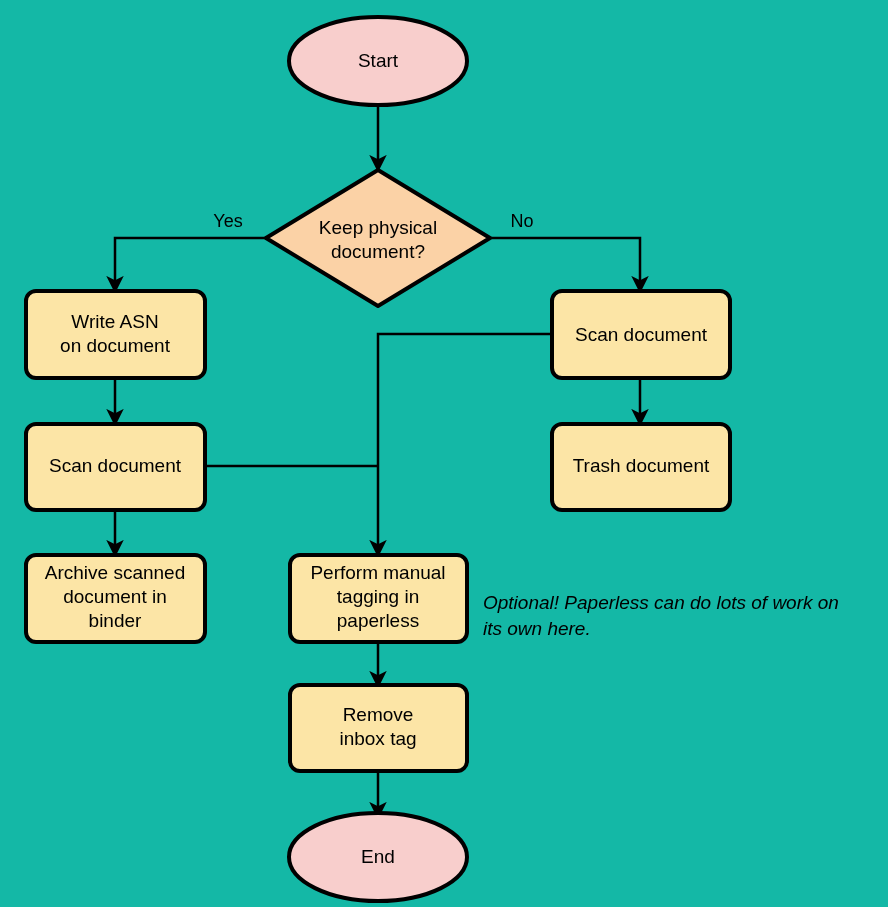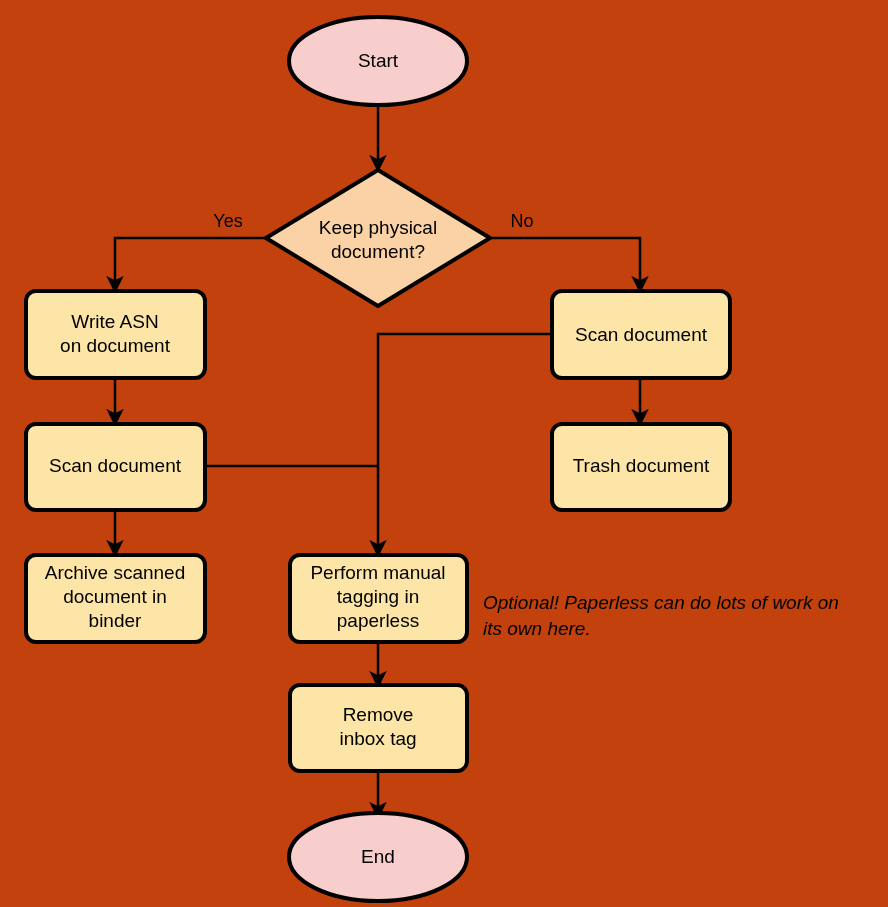--- a/index.html
+++ b/index.html
@@ -7,21 +7,21 @@
     padding: 0;
     background: #ffffff;
   }
   body {
     font-family: "Liberation Sans", sans-serif;
   }
   #canvas {
     position: relative;
     width: 888px;
     height: 907px;
-    background: #c2410c;
+    background: #14b8a6;
     overflow: hidden;
   }
   #flow-svg {
     position: absolute;
     top: 0;
     left: 0;
     width: 888px;
     height: 907px;
   }
   .node-text {

